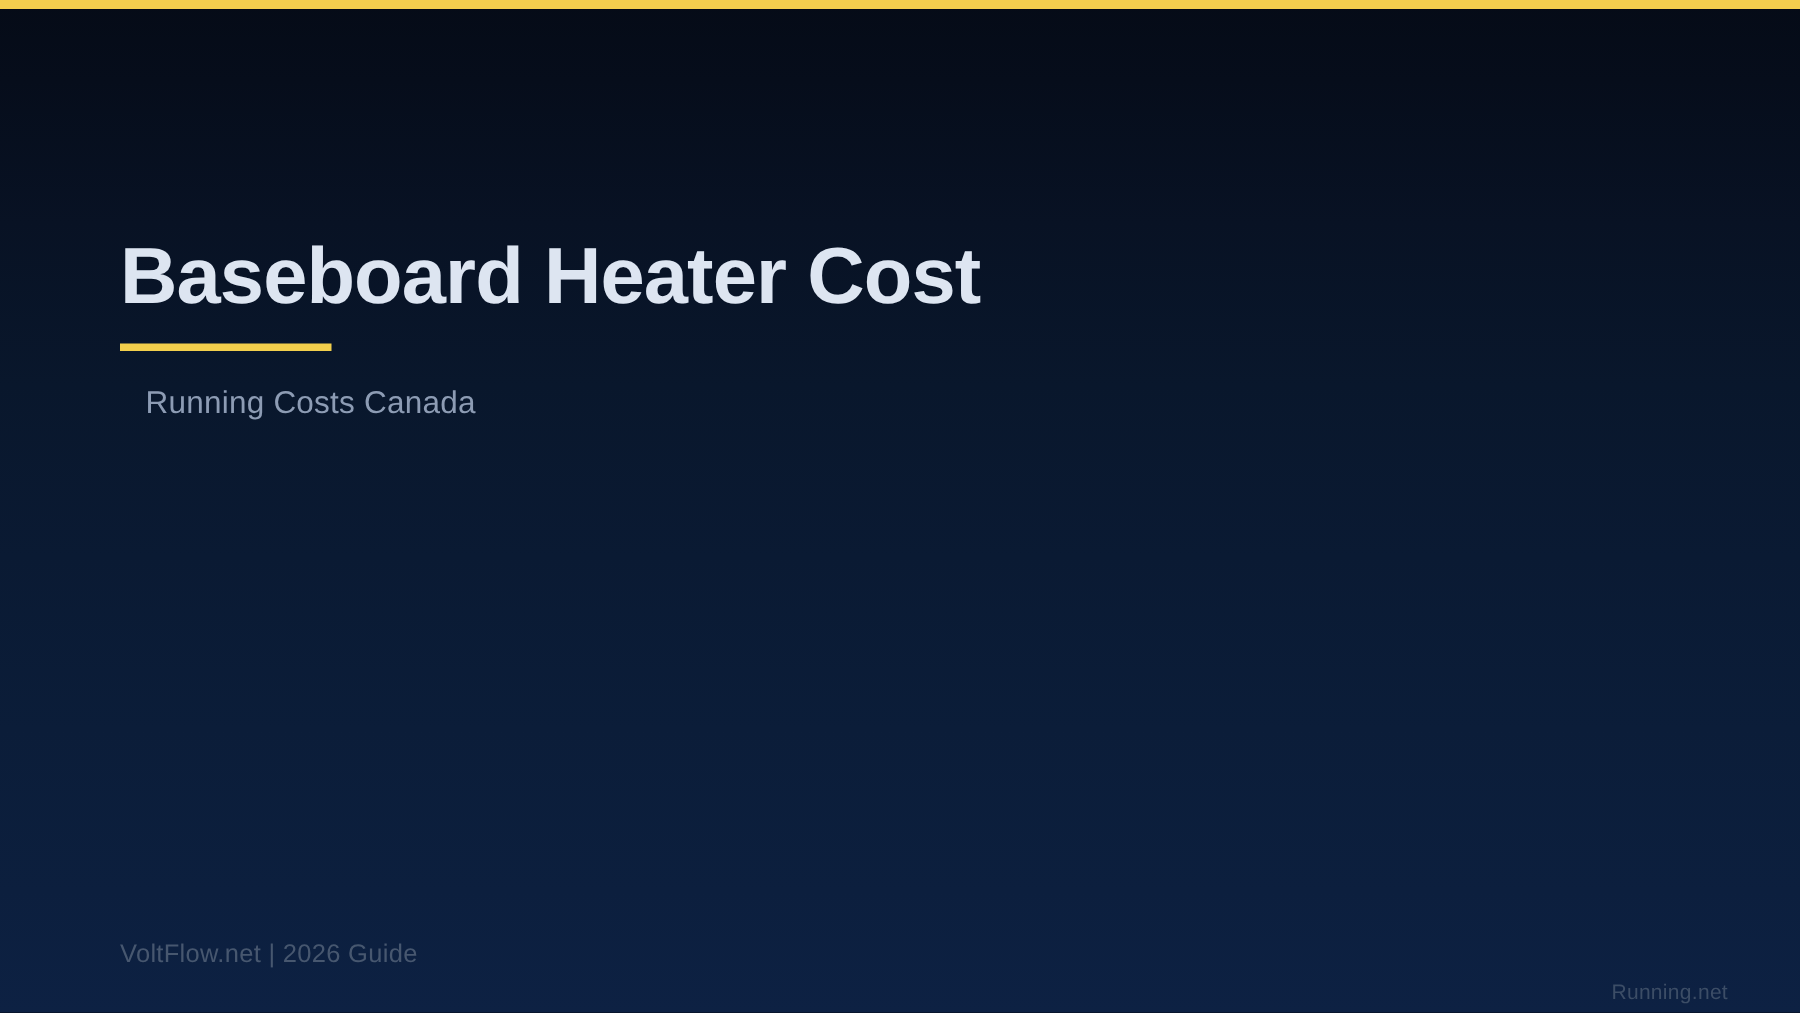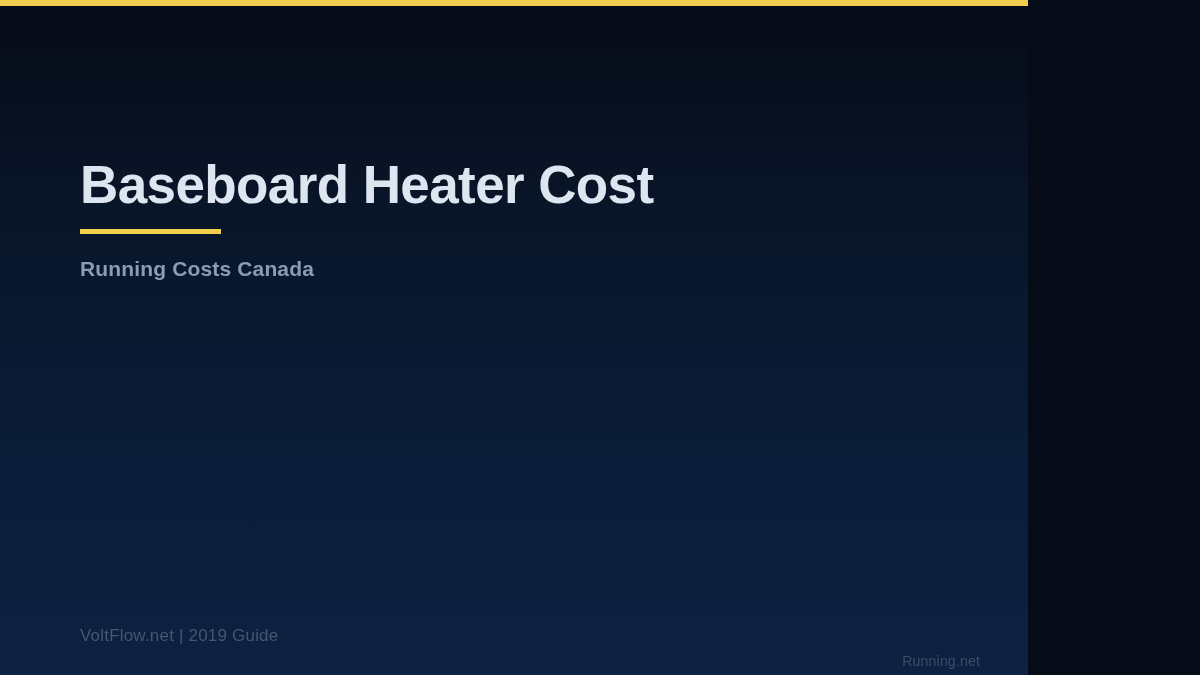--- a/index.html
+++ b/index.html
@@ -11,21 +11,21 @@
   body {
     width: 1200px;
     height: 675px;
     overflow: hidden;
     font-family: "Liberation Sans", sans-serif;
     background: #050b17;
   }
 
   .slide {
     position: relative;
-    width: 1028px;
+    width: 1200px;
     height: 675px;
     overflow: hidden;
     background:
       linear-gradient(
         180deg,
         #050b17 0%,
         #060d1b 8%,
         #081224 22%,
         #09172c 38%,
         #0a1a33 55%,
@@ -64,25 +64,25 @@
   }
 
   .title-underline {
     width: 141px;
     height: 5px;
     background: #f2cf4c;
     margin-top: 14px;
   }
 
   .slide-subtitle {
-    margin: 0;
+    margin: 17px;
     margin-top: 22px;
     font-size: 21px;
     line-height: 26px;
-    font-weight: 700;
+    font-weight: 400;
     letter-spacing: 0.15px;
     color: #8d9cb4;
     white-space: nowrap;
   }
 
   
   .footer-note {
     position: absolute;
     left: 80px;
     top: 625px;
@@ -114,17 +114,17 @@
   <div class="top-accent-bar"></div>
 
   <div class="title-block">
     <h1 class="slide-title">Baseboard Heater Cost</h1>
 
     <div class="title-underline"></div>
 
     <p class="slide-subtitle">Running Costs Canada</p>
   </div>
 
-  <div class="footer-note">VoltFlow.net | 2019 Guide</div>
+  <div class="footer-note">VoltFlow.net | 2026 Guide</div>
 
   <div class="watermark">Running.net</div>
 
 </div>
 
 </body></html>

